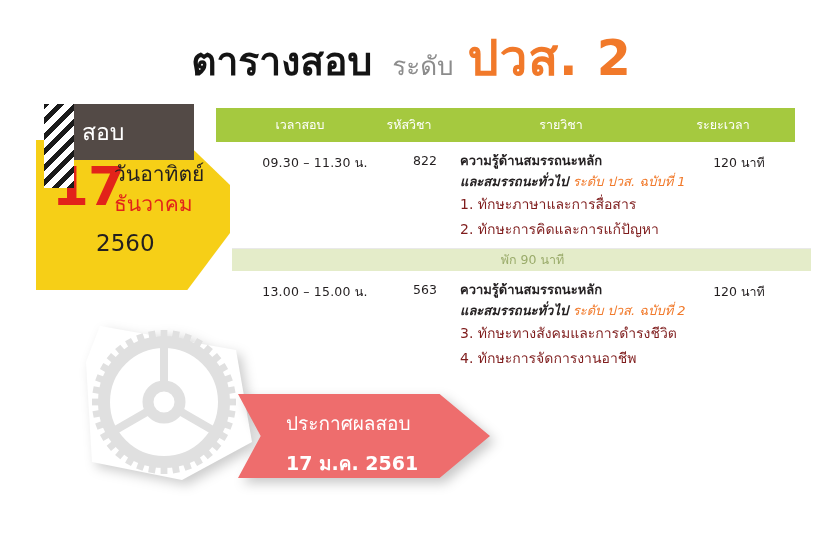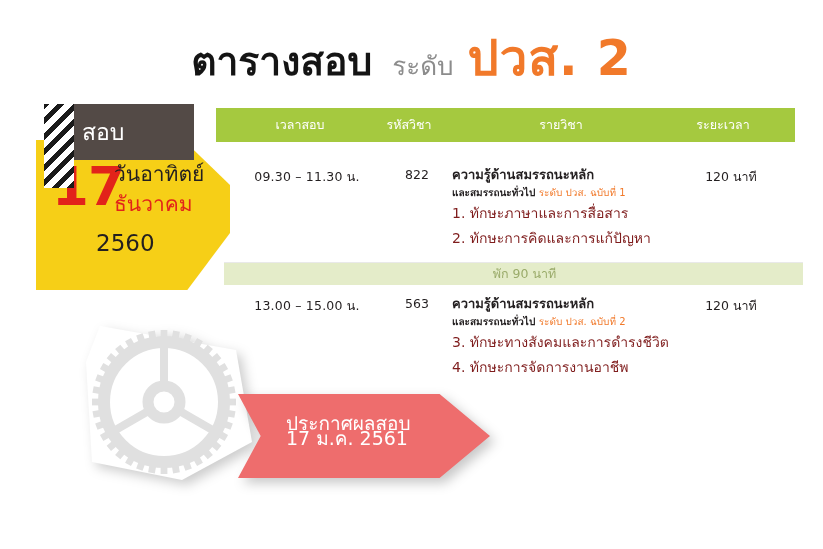--- a/index.html
+++ b/index.html
@@ -196,30 +196,29 @@
   .result-line {
     position: absolute;
     left: 48px;
     width: 180px;
     color: #ffffff;
     font-size: 19px;
     line-height: 1;
     white-space: nowrap;
   }
   .result-line1 { top: 20px; }
-  .result-line2 { top: 35px; }
+  .result-line2 { top: 60px; font-weight: bold; }
 
   
   .table-body {
     position: absolute;
-    left: 224px;
+    left: 232px;
     top: 142px;
     width: 579px;
     z-index: 3;
-    margin-top: 14px;
   }
   .exam-row {
     position: relative;
     width: 579px;
     height: 107px;
     border-bottom: 1px solid #e9e9e9;
   }
   .cell {
     position: absolute;
     font-size: 12.5px;
@@ -244,25 +243,26 @@
     left: 228px; top: 8px; width: 230px;
   }
   .subj-l1 {
     font-size: 13px;
     font-weight: bold;
     color: #231f20;
     line-height: 1.62;
     white-space: nowrap;
   }
   .subj-l2 {
-    font-size: 10px;
+    font-size: 13px;
     font-weight: bold;
     color: #231f20;
     line-height: 1.62;
     white-space: nowrap;
+    font-style: italic;
   }
   .subj-tag {
     color: #f1792a;
     font-weight: normal;
   }
   .subj-item {
     font-size: 14px;
     color: #7f1d1d;
     line-height: 1.78;
     white-space: nowrap;

